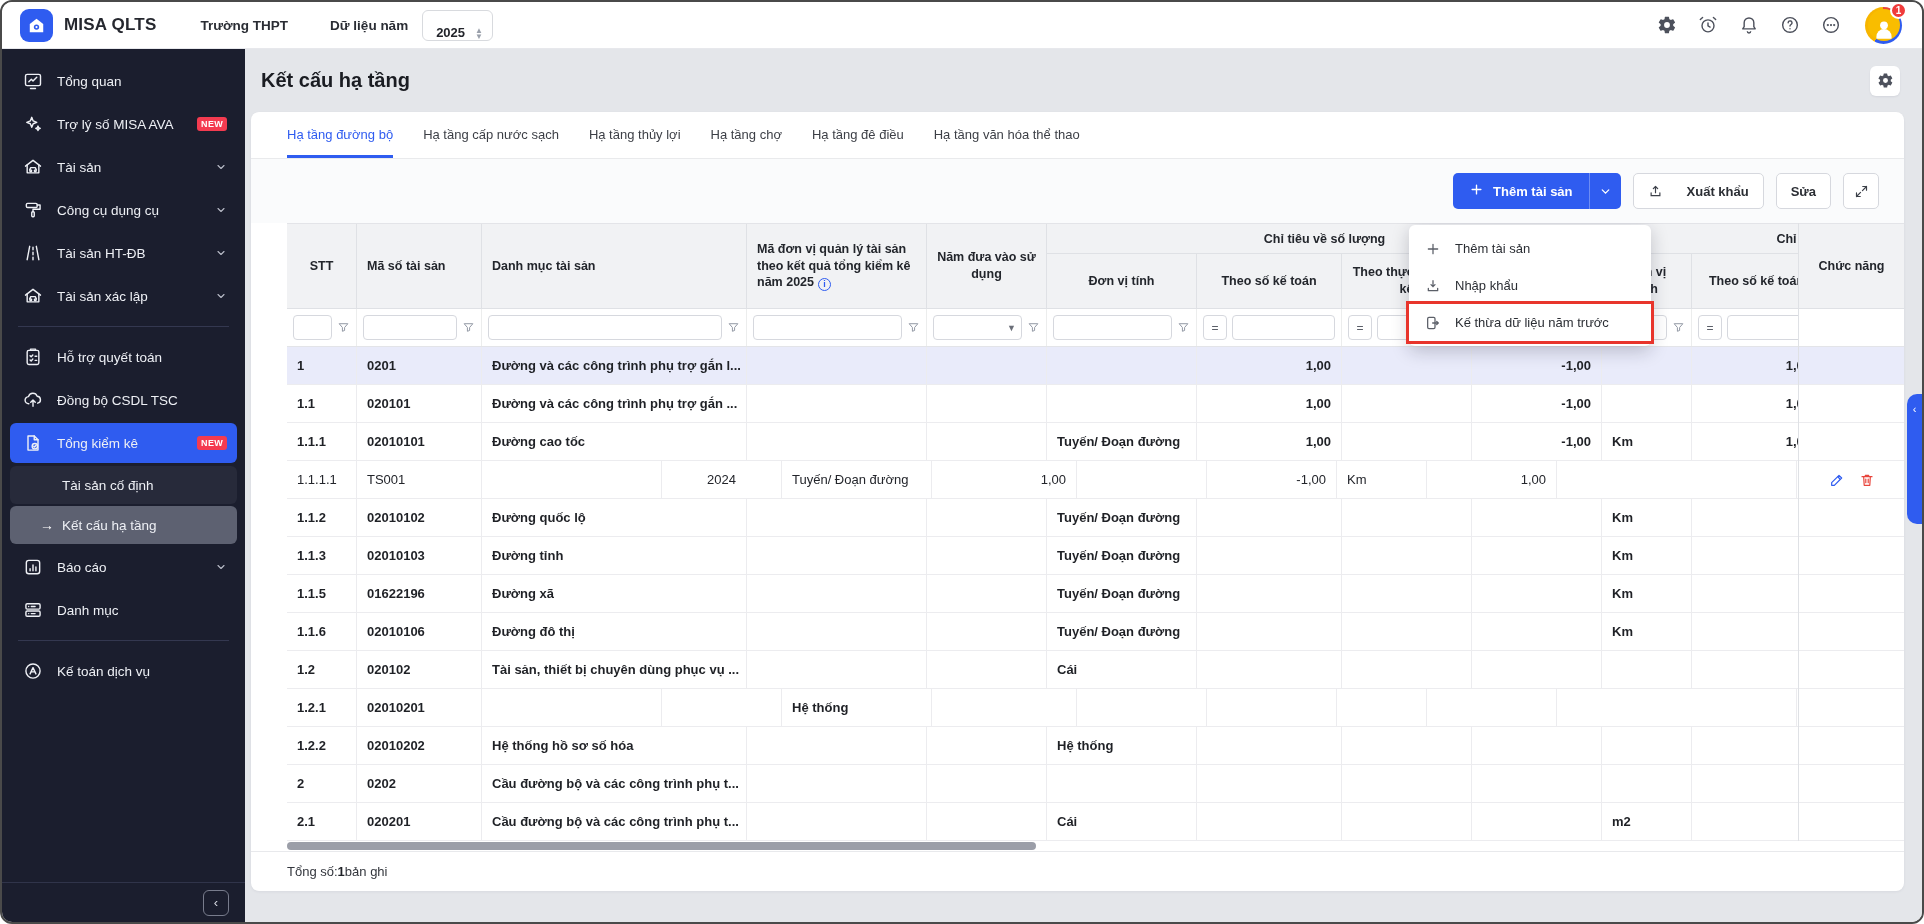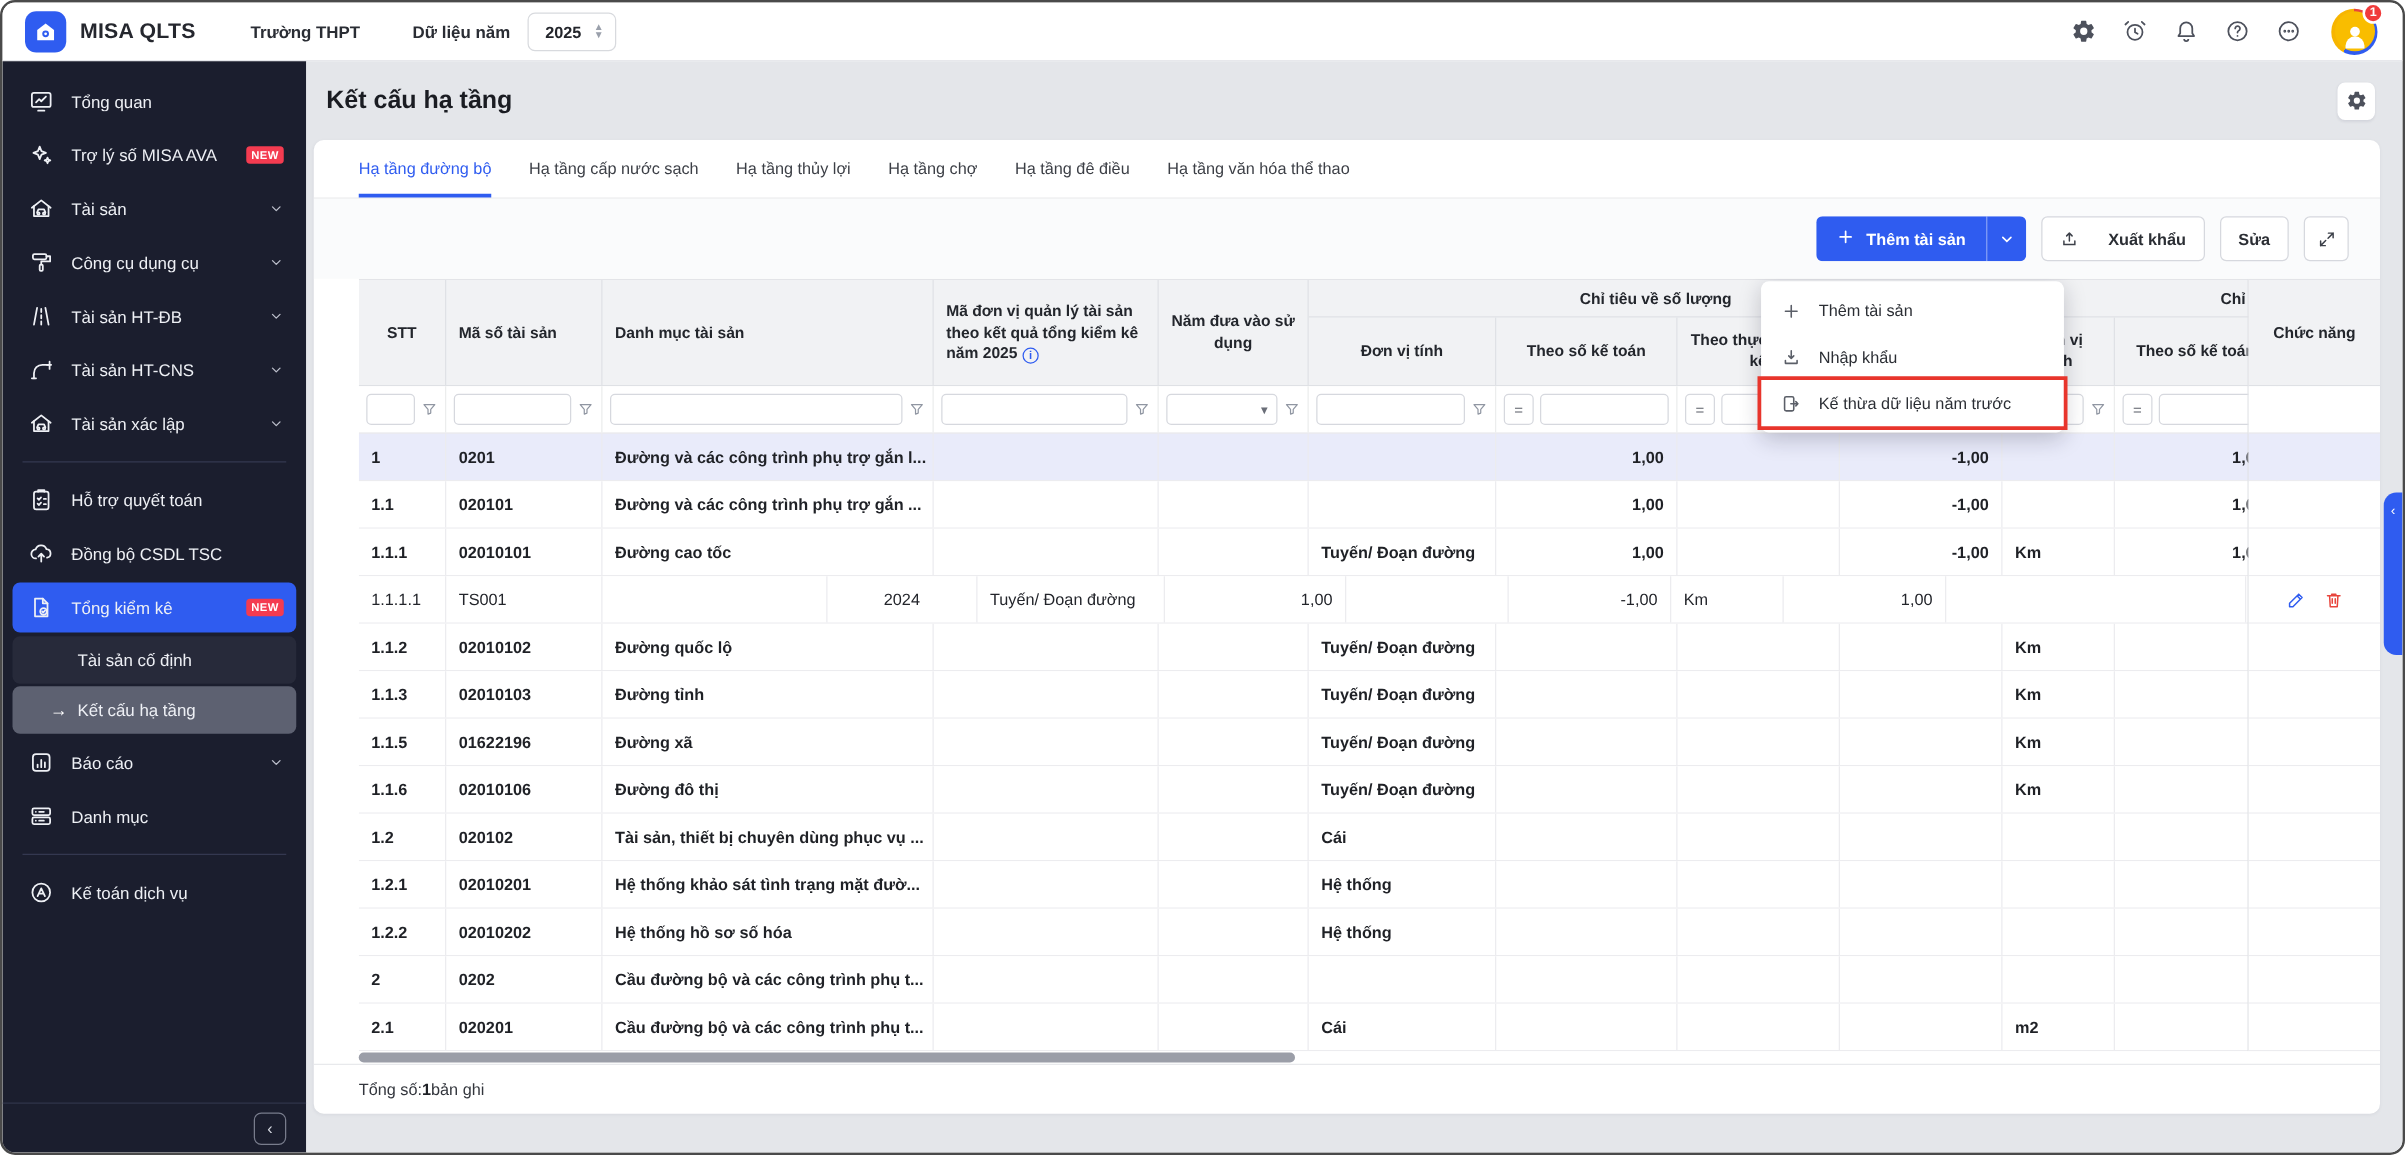--- a/index.html
+++ b/index.html
@@ -7,21 +7,21 @@
   .window{width:1924px;height:924px;border:2px solid #4a4a4a;border-radius:12px;overflow:hidden;
     display:flex;flex-direction:column;background:#fff;
     font-family:"Liberation Sans","DejaVu Sans",sans-serif;font-size:13px;color:#23252b}
 
   
   .topbar{height:47px;flex:none;background:#fff;border-bottom:1px solid #e7e8ec;display:flex;align-items:center;padding:0 20px 0 18px}
   .logo{width:33px;height:33px;border-radius:9px;background:#2f5cf0;display:flex;align-items:center;justify-content:center;margin-right:11px;flex:none}
   .brand{font-size:17px;font-weight:800;color:#25272e;letter-spacing:.2px}
   .org{margin-left:44px;font-size:13.5px;font-weight:700;color:#2a2d34}
   .ylabel{margin-left:42px;font-size:13.5px;font-weight:700;color:#2a2d34}
-  .ybox{margin-left:14px;height:31px;border:1px solid #d8dade;border-radius:6px;display:flex;align-items:center;padding:0 9px 0 13px;gap:10px;font-weight:600;cursor:pointer;background:#fff}
+  .ybox{margin-left:14px;height:31px;border:1px solid #d8dade;border-radius:6px;display:flex;align-items:flex-end;padding:0 9px 0 13px;gap:10px;font-weight:600;cursor:pointer;background:#fff}
   .spin{display:flex;flex-direction:column;color:#9aa0ab;font-size:8px;line-height:6px}
   .tb-right{margin-left:auto;display:flex;align-items:center;gap:19px;color:#4d515c}
   .tbico{width:22px;height:22px;display:flex;align-items:center;justify-content:center;cursor:pointer}
   .avatar-wrap{position:relative;width:37px;height:37px;border-radius:50%;margin-left:4px;cursor:pointer;
     background:conic-gradient(#e8453c 0 14%,#2f5cf0 14% 58%,#f7b500 58% 100%);display:flex;align-items:center;justify-content:center}
   .avatar{width:32px;height:32px;border-radius:50%;background:#f9bd00;overflow:hidden;display:flex;align-items:flex-end;justify-content:center}
   .nbadge{position:absolute;top:-5px;right:-5px;min-width:17px;height:17px;border-radius:9px;background:#f03b3b;color:#fff;
     font-size:10px;font-weight:700;display:flex;align-items:center;justify-content:center;border:2px solid #fff}
 
   
@@ -257,34 +257,20 @@
             <span class="lbl">Tài sản HT-ĐB</span>
             <span class="chev">
               <svg viewBox="0 0 24 24" width="12" height="12" fill="none" stroke="currentColor" stroke-width="2.2" stroke-linecap="round" stroke-linejoin="round">
                 <path d="M6 9l6 6 6-6"></path>
               </svg>
             </span>
           </div>
           <div class="si">
             <span class="ic">
               <svg viewBox="0 0 24 24" width="20" height="20" fill="none" stroke="currentColor" stroke-width="1.7" stroke-linecap="round" stroke-linejoin="round">
-                <path d="M5 20v-5a8 8 0 018-8h7"></path>
-                <path d="M3 20h4M20 4v7M17.5 7h4"></path>
-              </svg>
-            </span>
-            <span class="lbl">Tài sản HT-CNS</span>
-            <span class="chev">
-              <svg viewBox="0 0 24 24" width="12" height="12" fill="none" stroke="currentColor" stroke-width="2.2" stroke-linecap="round" stroke-linejoin="round">
-                <path d="M6 9l6 6 6-6"></path>
-              </svg>
-            </span>
-          </div>
-          <div class="si">
-            <span class="ic">
-              <svg viewBox="0 0 24 24" width="20" height="20" fill="none" stroke="currentColor" stroke-width="1.7" stroke-linecap="round" stroke-linejoin="round">
                 <path d="M3 11l9-7 9 7"></path>
                 <path d="M5 9.5V19h14V9.5"></path>
                 <path d="M8 15.5l1.3-2.8h5.4L16 15.5"></path>
                 <circle cx="9.3" cy="16.5" r="1.1"></circle>
                 <circle cx="14.7" cy="16.5" r="1.1"></circle>
               </svg>
             </span>
             <span class="lbl">Tài sản xác lập</span>
             <span class="chev">
               <svg viewBox="0 0 24 24" width="12" height="12" fill="none" stroke="currentColor" stroke-width="2.2" stroke-linecap="round" stroke-linejoin="round">
@@ -885,23 +871,20 @@
                   <div class="dc " style="width: 240px;">
                     <span></span>
                   </div>
                 </div>
                 <div class="dr bold">
                   <div class="dc " style="width: 70px;">
                     <span>1.2.1</span>
                   </div>
                   <div class="dc " style="width: 125px; text-align: right;">
                     <span>02010201</span>
-                  </div>
-                  <div class="dc " style="width: 265px;">
-                    <span>Hệ thống khảo sát tình trạng mặt đườ...</span>
                   </div>
                   <div class="dc " style="width: 180px;">
                     <span></span>
                   </div>
                   <div class="dc a-c" style="width: 120px;">
                     <span></span>
                   </div>
                   <div class="dc " style="width: 150px;">
                     <span>Hệ thống</span>
                   </div>

